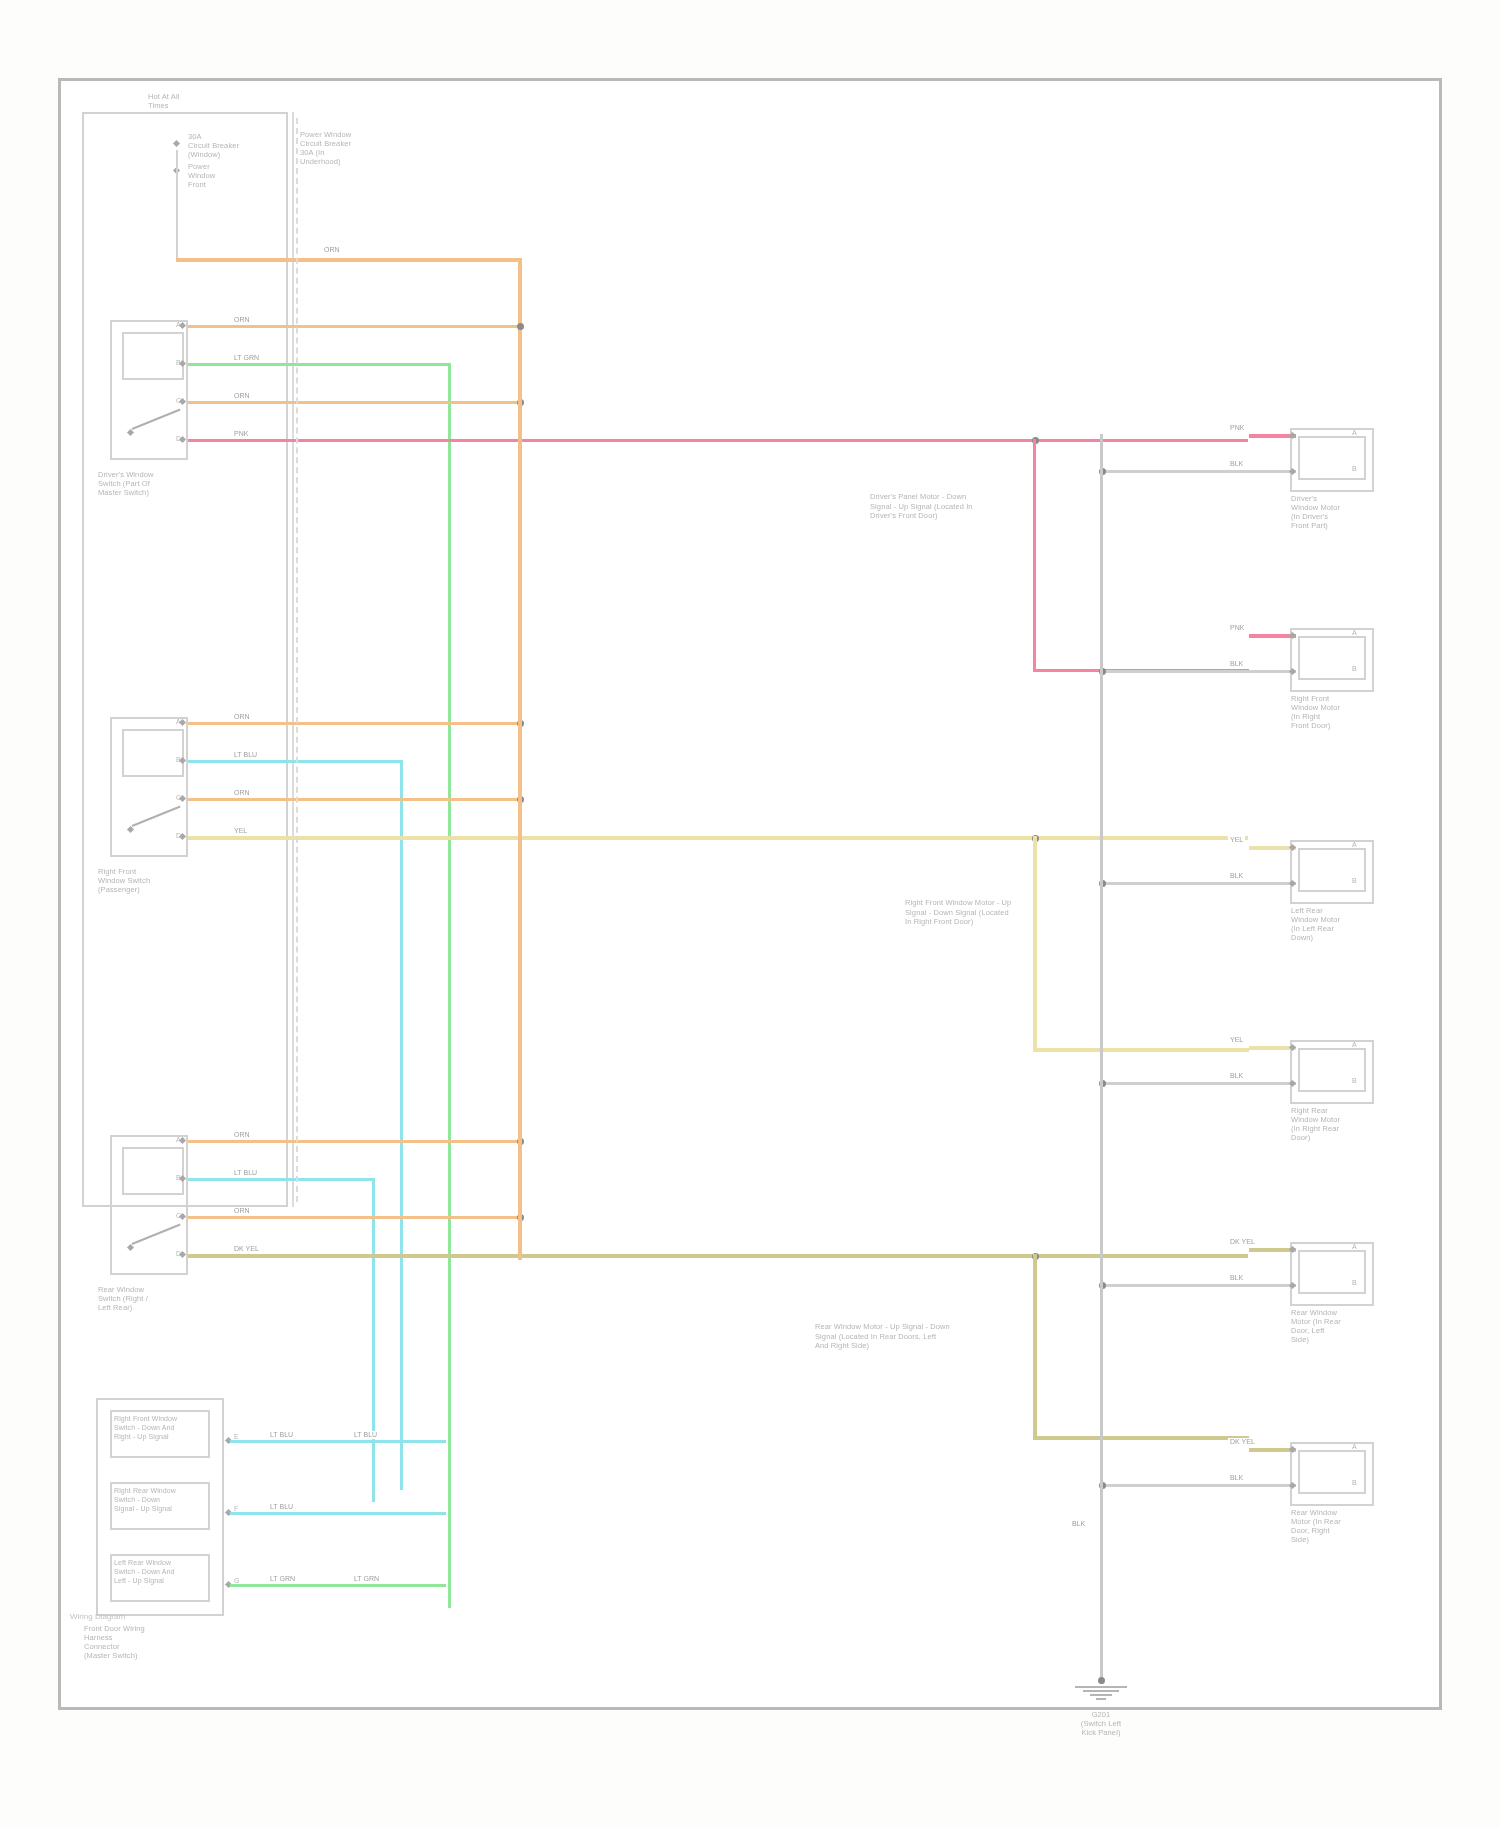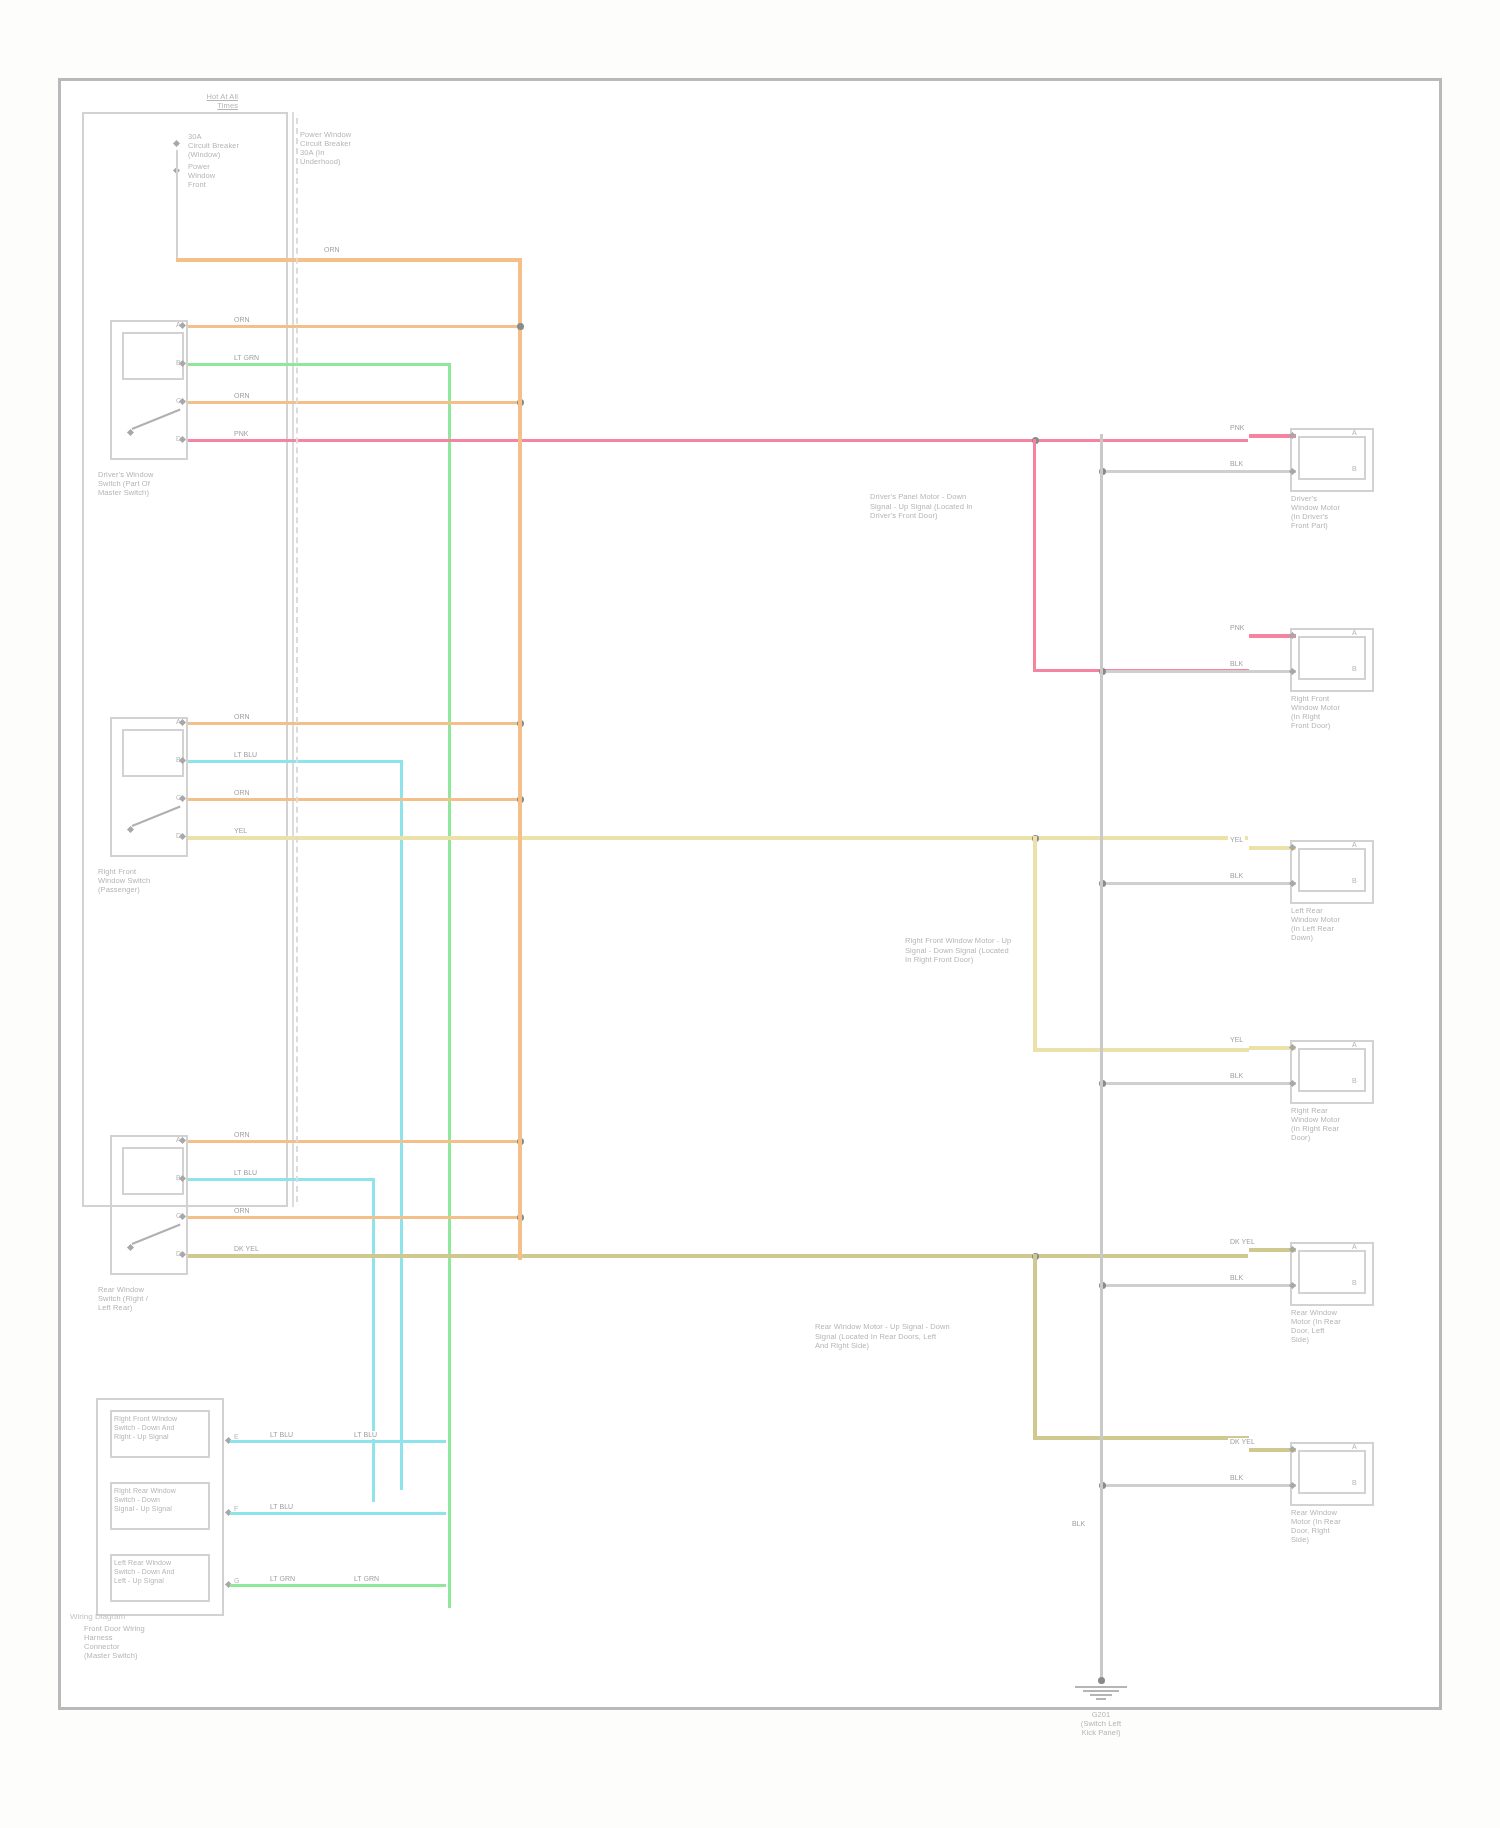--- a/index.html
+++ b/index.html
@@ -80,21 +80,21 @@
     white-space:nowrap;
   }
 </style>
 </head>
 <body>
 
 <div id="sheet">
   <div id="frame"></div>
 
   <div id="layer">
-      <div class="lbl" style="left:148px;top:92px;width:90px;text-align:right;text-decoration:underline;">Hot At All
+      <div class="lbl" style="left:148px;top:92px;width:90px;text-align:left;">Hot At All
 Times</div>
       <div class="box" style="left:82px;top:112px;width:206px;height:1095px;border-width:2px;"></div>
       <div class="wire v" style="left:292px;top:112px;height:1095px;width:2px;background:#dcdcdc;"></div>
       <div class="term" style="left:173.5px;top:140.5px;"></div>
       <div class="lbl" style="left:188px;top:132px;">30A
 Circuit Breaker
 (Window)</div>
       <div class="term" style="left:173.5px;top:167.5px;"></div>
       <div class="lbl" style="left:188px;top:162px;">Power
 Window
@@ -222,21 +222,21 @@
       <div class="wire h" style="left:230px;top:1584px;width:216px;height:3px;background:#8fe89a;"></div>
       <div class="wcode" style="left:268px;top:1575px;">LT GRN</div>
       <div class="wcode" style="left:352px;top:1575px;">LT GRN</div>
       <div class="lbl" style="left:84px;top:1624px;">Front Door Wiring
 Harness
 Connector
 (Master Switch)</div>
       <div class="lbl" style="left:870px;top:492px;width:190px;line-height:9.5px;">Driver's Panel Motor - Down
 Signal - Up Signal (Located In
 Driver's Front Door)</div>
-      <div class="lbl" style="left:905px;top:898px;width:190px;line-height:9.5px;margin-top:38px;">Right Front Window Motor - Up
+      <div class="lbl" style="left:905px;top:898px;width:190px;line-height:9.5px;">Right Front Window Motor - Up
 Signal - Down Signal (Located
 In Right Front Door)</div>
       <div class="lbl" style="left:815px;top:1322px;width:190px;line-height:9.5px;">Rear Window Motor - Up Signal - Down
 Signal (Located In Rear Doors, Left
 And Right Side)</div>
       <div class="box" style="left:1290px;top:428px;width:84px;height:64px;border-width:2px;"></div>
       <div class="box" style="left:1298px;top:436px;width:68px;height:44px;border-width:2px;"></div>
       <div class="wire h" style="left:1249px;top:434px;width:47px;height:4px;background:#f4849f;"></div>
       <div class="wcode" style="left:1228px;top:424px;">PNK</div>
       <div class="term" style="left:1289.5px;top:432.5px;"></div>

